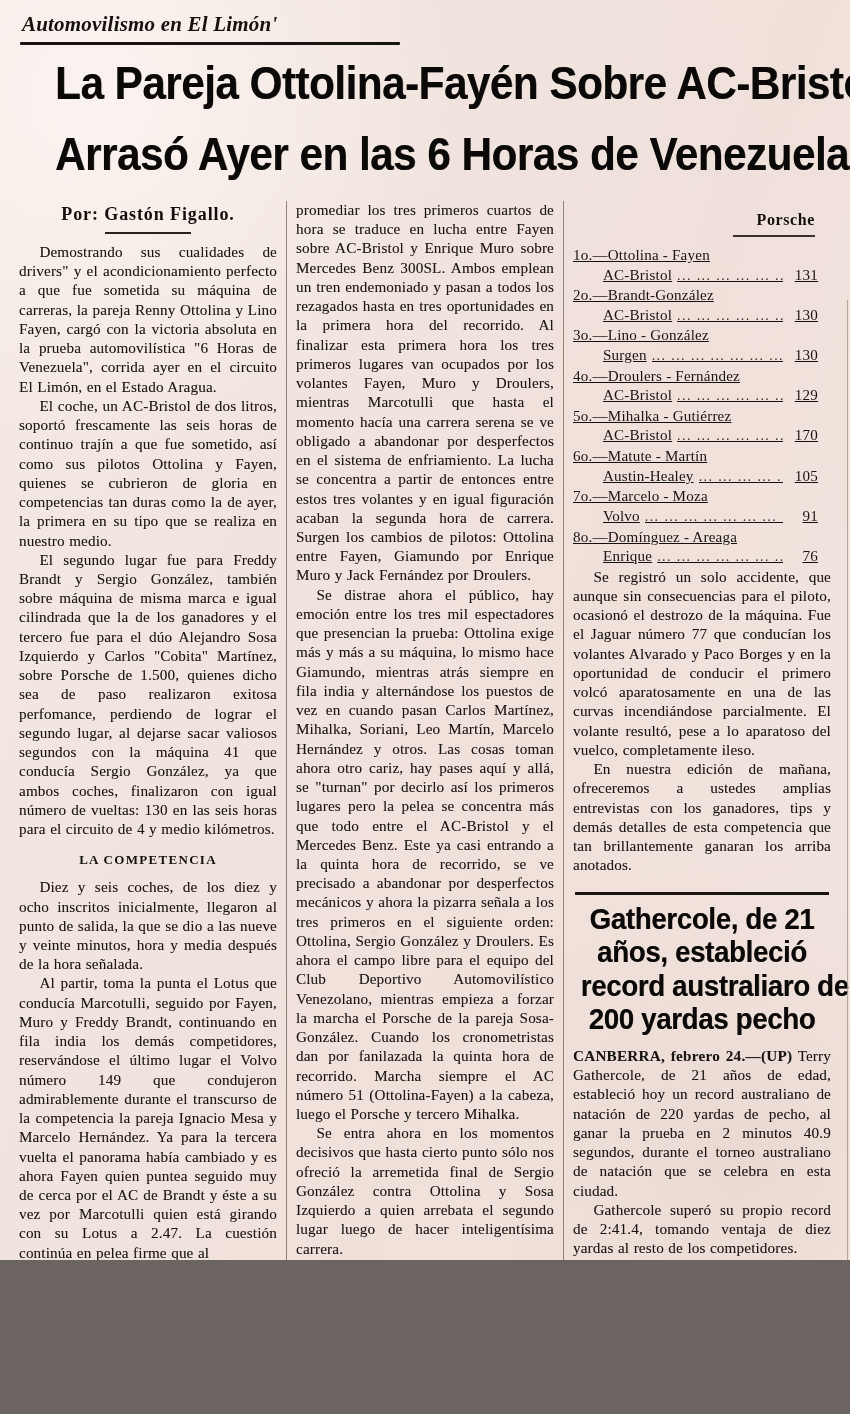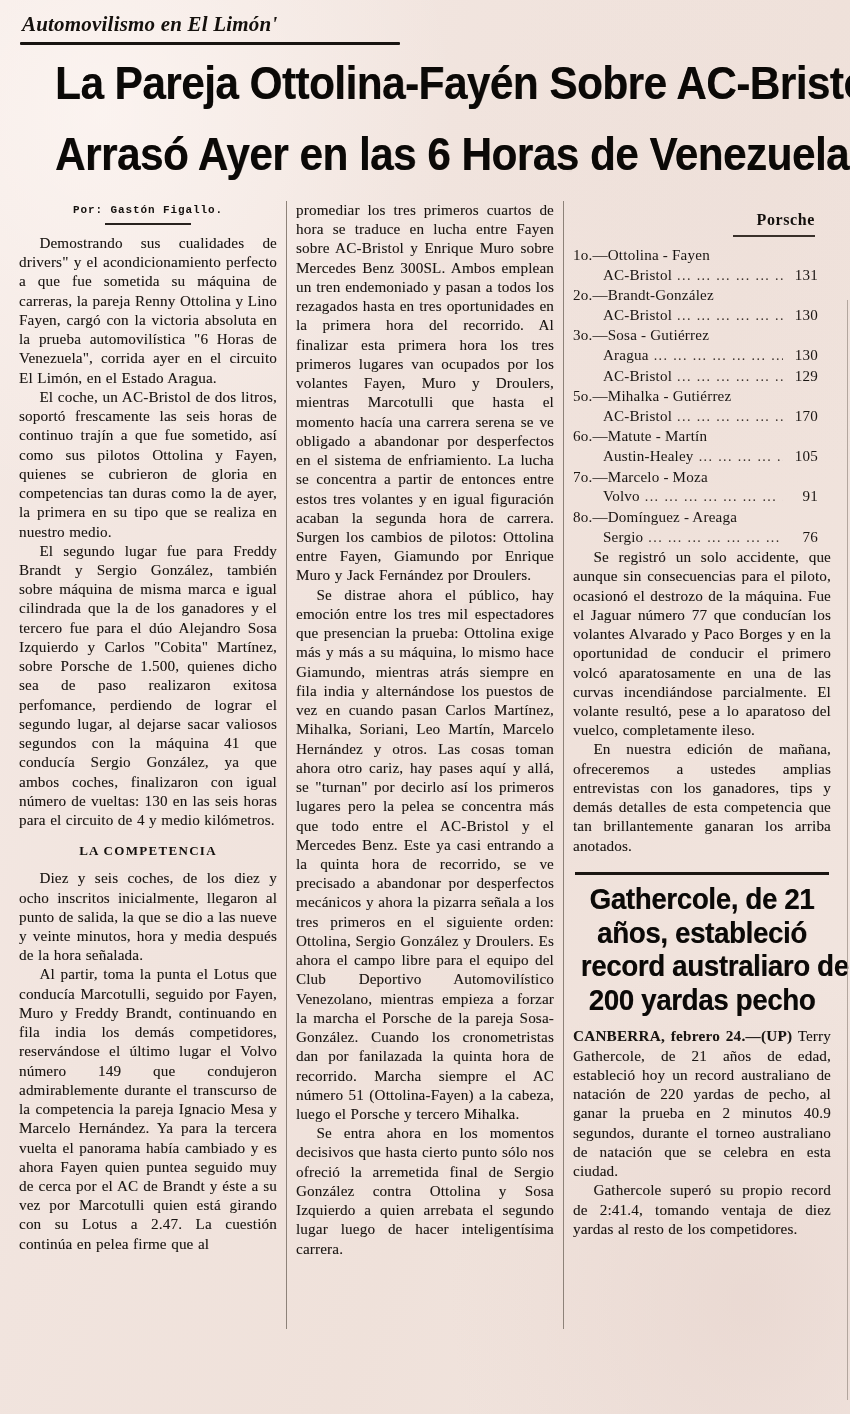--- a/index.html
+++ b/index.html
@@ -4,21 +4,21 @@
 <title>Newspaper Scan</title>
 <style>
   html, body {
     margin: 0;
     padding: 0;
     background: #6b6460;
   }
   .page {
     position: relative;
     width: 850px;
-    height: 1414px;
+    height: 1260px;
     margin: 0 auto;
     background: #f1e5e0;
     background-image:
       radial-gradient(ellipse 60% 40% at 12% 8%, rgba(255,250,248,0.55), rgba(255,255,255,0) 70%),
       radial-gradient(ellipse 50% 35% at 88% 92%, rgba(226,206,199,0.55), rgba(255,255,255,0) 70%),
       radial-gradient(ellipse 45% 30% at 85% 15%, rgba(236,222,216,0.5), rgba(255,255,255,0) 70%),
       linear-gradient(110deg, #f3e8e3 0%, #efe2dc 35%, #eddfd8 62%, #f0e4de 100%);
     overflow: hidden;
     font-family: "Liberation Serif", "DejaVu Serif", serif;
     color: #15120f;
@@ -101,25 +101,25 @@
     width: 1px;
     height: 1100px;
     background: #a2968d;
     z-index: 2;
     opacity: 0.8;
   }
 
   
   .byline {
     text-align: center;
-    font-size: 11px;
+    font-size: 18px;
     font-weight: 700;
     letter-spacing: 0.9px;
     margin: 3px 0 0 0;
-    font-family: Liberation Mono, monospace;
+    font-family: Liberation Serif, serif;
   }
   .byline-rule {
     width: 86px;
     height: 2px;
     background: #2a2420;
     margin: 7px auto 9px auto;
   }
   p.body {
     margin: 0;
     font-size: 15.1px;
@@ -151,21 +151,21 @@
     letter-spacing: 0.6px;
     padding-right: 16px;
     font-family: "Liberation Serif", "DejaVu Serif", serif;
   }
   .results-head-rule {
     height: 2px;
     background: #3a322c;
     width: 82px;
     margin: 6px 16px 9px auto;
   }
-  .rrow { margin-bottom: 1px; }
+  .rrow { margin-bottom: 1px; text-decoration: underline; }
   .rline1 {
     font-size: 15.1px;
     line-height: 1.3;
     letter-spacing: 0.2px;
     white-space: nowrap;
     color: #1b1714;
   }
   .rline2 {
     display: flex;
     align-items: baseline;
@@ -264,28 +264,29 @@
             </div>
             <div class="rrow">
               <div class="rline1">2o.—Brandt-González</div>
               <div class="rline2">
                 <span class="rcar">AC-Bristol</span>
                 <span class="rdots">... ... ... ... ... ... ... ...</span>
                 <span class="rlaps">130</span>
               </div>
             </div>
             <div class="rrow">
-              <div class="rline1">3o.—Sosa - Gutiérrez</div>
-              <div class="rline2">
-                <span class="rcar">Aragua</span>
+              <div class="rline1">3o.—Lino - González</div>
+              <div class="rline2">
+                <span class="rcar">Surgen</span>
                 <span class="rdots">... ... ... ... ... ... ... ...</span>
                 <span class="rlaps">130</span>
               </div>
             </div>
             <div class="rrow">
+              <div class="rline1">4o.—Droulers - Fernández</div>
               <div class="rline2">
                 <span class="rcar">AC-Bristol</span>
                 <span class="rdots">... ... ... ... ... ... ... ...</span>
                 <span class="rlaps">129</span>
               </div>
             </div>
             <div class="rrow">
               <div class="rline1">5o.—Mihalka - Gutiérrez</div>
               <div class="rline2">
                 <span class="rcar">AC-Bristol</span>
@@ -305,21 +306,21 @@
               <div class="rline1">7o.—Marcelo - Moza</div>
               <div class="rline2">
                 <span class="rcar">Volvo</span>
                 <span class="rdots">... ... ... ... ... ... ... ...</span>
                 <span class="rlaps">91</span>
               </div>
             </div>
             <div class="rrow">
               <div class="rline1">8o.—Domínguez - Areaga</div>
               <div class="rline2">
-                <span class="rcar">Sergio</span>
+                <span class="rcar">Enrique</span>
                 <span class="rdots">... ... ... ... ... ... ... ...</span>
                 <span class="rlaps">76</span>
               </div>
             </div>
           </div>
       </div>
 
       <p class="body">Se registró un solo accidente, que aunque sin consecuencias para el piloto, ocasionó el destrozo de la máquina. Fue el Jaguar número 77 que conducían los volantes Alvarado y Paco Borges y en la oportunidad de conducir el primero volcó aparatosamente en una de las curvas incendiándose parcialmente. El volante resultó, pese a lo aparatoso del vuelco, completamente ileso.</p>
       <p class="body">En nuestra edición de mañana, ofreceremos a ustedes amplias entrevistas con los ganadores, tips y demás detalles de esta competencia que tan brillantemente ganaran los arriba anotados.</p>
 

